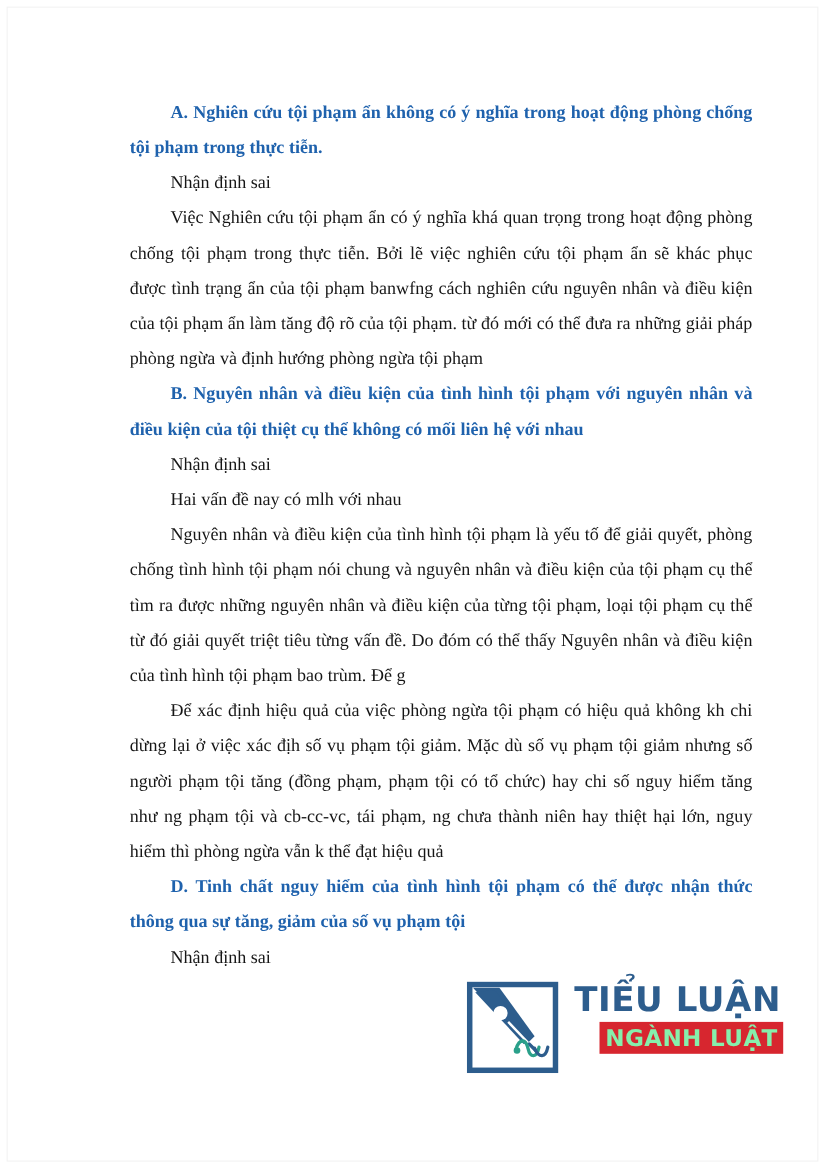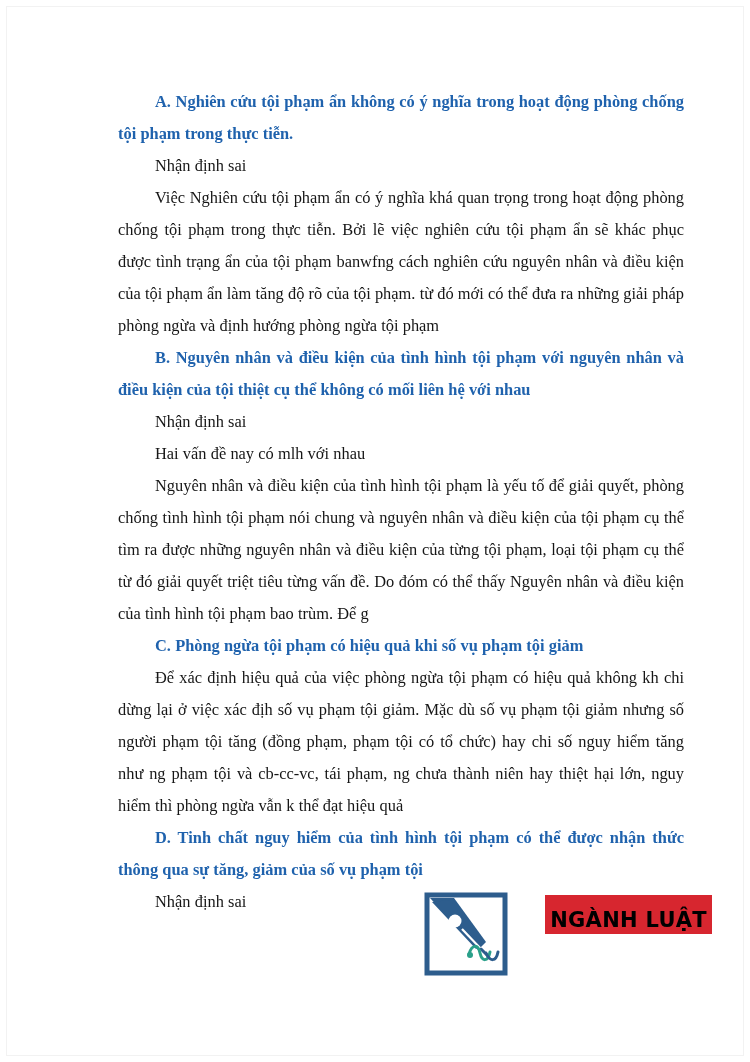--- a/index.html
+++ b/index.html
@@ -91,26 +91,26 @@
     letter-spacing: 0.5px;
     white-space: nowrap;
   }
   .logo-sub-wrap {
     margin-top: 3px;
     text-align: right;
   }
   .logo-sub {
     display: inline-block;
     background: #d7262f;
-    color: #000000;
+    color: #86efac;
     font-family: "DejaVu Sans", "Liberation Sans", sans-serif;
     font-weight: bold;
     font-size: 21px;
     line-height: 24px;
-    padding: 13px 5px 2px 5px;
+    padding: 3px 5px 2px 5px;
     letter-spacing: 0.3px;
     white-space: nowrap;
   }
 </style>
 </head>
 <body>
 
 <div class="page">
 
   <div class="page-frame"></div>
@@ -120,21 +120,20 @@
 
     <p class="para heading">A. Nghiên cứu tội phạm ẩn không có ý nghĩa trong hoạt động phòng chống tội phạm trong thực tiễn.</p>
     <p class="para short">Nhận định sai</p>
     <p class="para">Việc Nghiên cứu tội phạm ẩn có ý nghĩa khá quan trọng trong hoạt động phòng chống tội phạm trong thực tiễn. Bởi lẽ việc nghiên cứu tội phạm ẩn sẽ khác phục được tình trạng ẩn của tội phạm banwfng cách nghiên cứu nguyên nhân và điều kiện của tội phạm ẩn làm tăng độ rõ của tội phạm. từ đó mới có thể đưa ra những giải pháp phòng ngừa và định hướng phòng ngừa tội phạm</p>
 
     <p class="para heading">B. Nguyên nhân và điều kiện của tình hình tội phạm với nguyên nhân và điều kiện của tội thiệt cụ thể không có mối liên hệ với nhau</p>
     <p class="para short">Nhận định sai</p>
     <p class="para short">Hai vấn đề nay có mlh với nhau</p>
     <p class="para">Nguyên nhân và điều kiện của tình hình tội phạm là yếu tố để giải quyết, phòng chống tình hình tội phạm nói chung và nguyên nhân và điều kiện của tội phạm cụ thể tìm ra được những nguyên nhân và điều kiện của từng tội phạm, loại tội phạm cụ thể từ đó giải quyết triệt tiêu từng vấn đề. Do đóm có thể thấy Nguyên nhân và điều kiện của tình hình tội phạm bao trùm. Để g</p>
 
-    <p class="para heading short">C. Phòng ngừa tội phạm có hiệu quả khi số vụ phạm tội giảm</p>
     <p class="para">Để xác định hiệu quả của việc phòng ngừa tội phạm có hiệu quả không kh chi dừng lại ở việc xác địh số vụ phạm tội giảm. Mặc dù số vụ phạm tội giảm nhưng số người phạm tội tăng (đồng phạm, phạm tội có tổ chức) hay chi số nguy hiểm tăng như ng phạm tội và cb-cc-vc, tái phạm, ng chưa thành niên hay thiệt hại lớn, nguy hiểm thì phòng ngừa vẫn k thể đạt hiệu quả</p>
 
     <p class="para heading">D. Tinh chất nguy hiểm của tình hình tội phạm có thể được nhận thức thông qua sự tăng, giảm của số vụ phạm tội</p>
     <p class="para short">Nhận định sai</p>
 
   </div>
 
   <div class="logo">
 
     <div class="logo-mark">
@@ -145,20 +144,21 @@
         <circle cx="31" cy="29" r="6.5" fill="#ffffff"></circle>
         <path d="M 38 37 L 58 58" stroke="#ffffff" stroke-width="2.2" fill="none"></path>
         <path d="M 57 57 L 63 63" stroke="#2d5d8d" stroke-width="3" fill="none" stroke-linecap="round"></path>
         <path d="M 61 62 C 64 52, 70 52, 72 61 C 74 70, 80 70, 82 60" transform="translate(-16,0)" stroke="#2aa08a" stroke-width="3" fill="none" stroke-linecap="round"></path>
         <path d="M 56 61 C 60 70, 66 70, 68 60" transform="translate(6,0)" stroke="#2d5d8d" stroke-width="3" fill="none" stroke-linecap="round"></path>
         <circle cx="46" cy="63" r="3" fill="#2aa08a"></circle>
       </svg>
     </div>
 
     <div class="logo-text">
+      <div class="logo-title">TIỂU LUẬN</div>
       <div class="logo-sub-wrap">
         <span class="logo-sub">NGÀNH LUẬT</span>
       </div>
     </div>
 
   </div>
 
 </div>
 
 </body></html>

